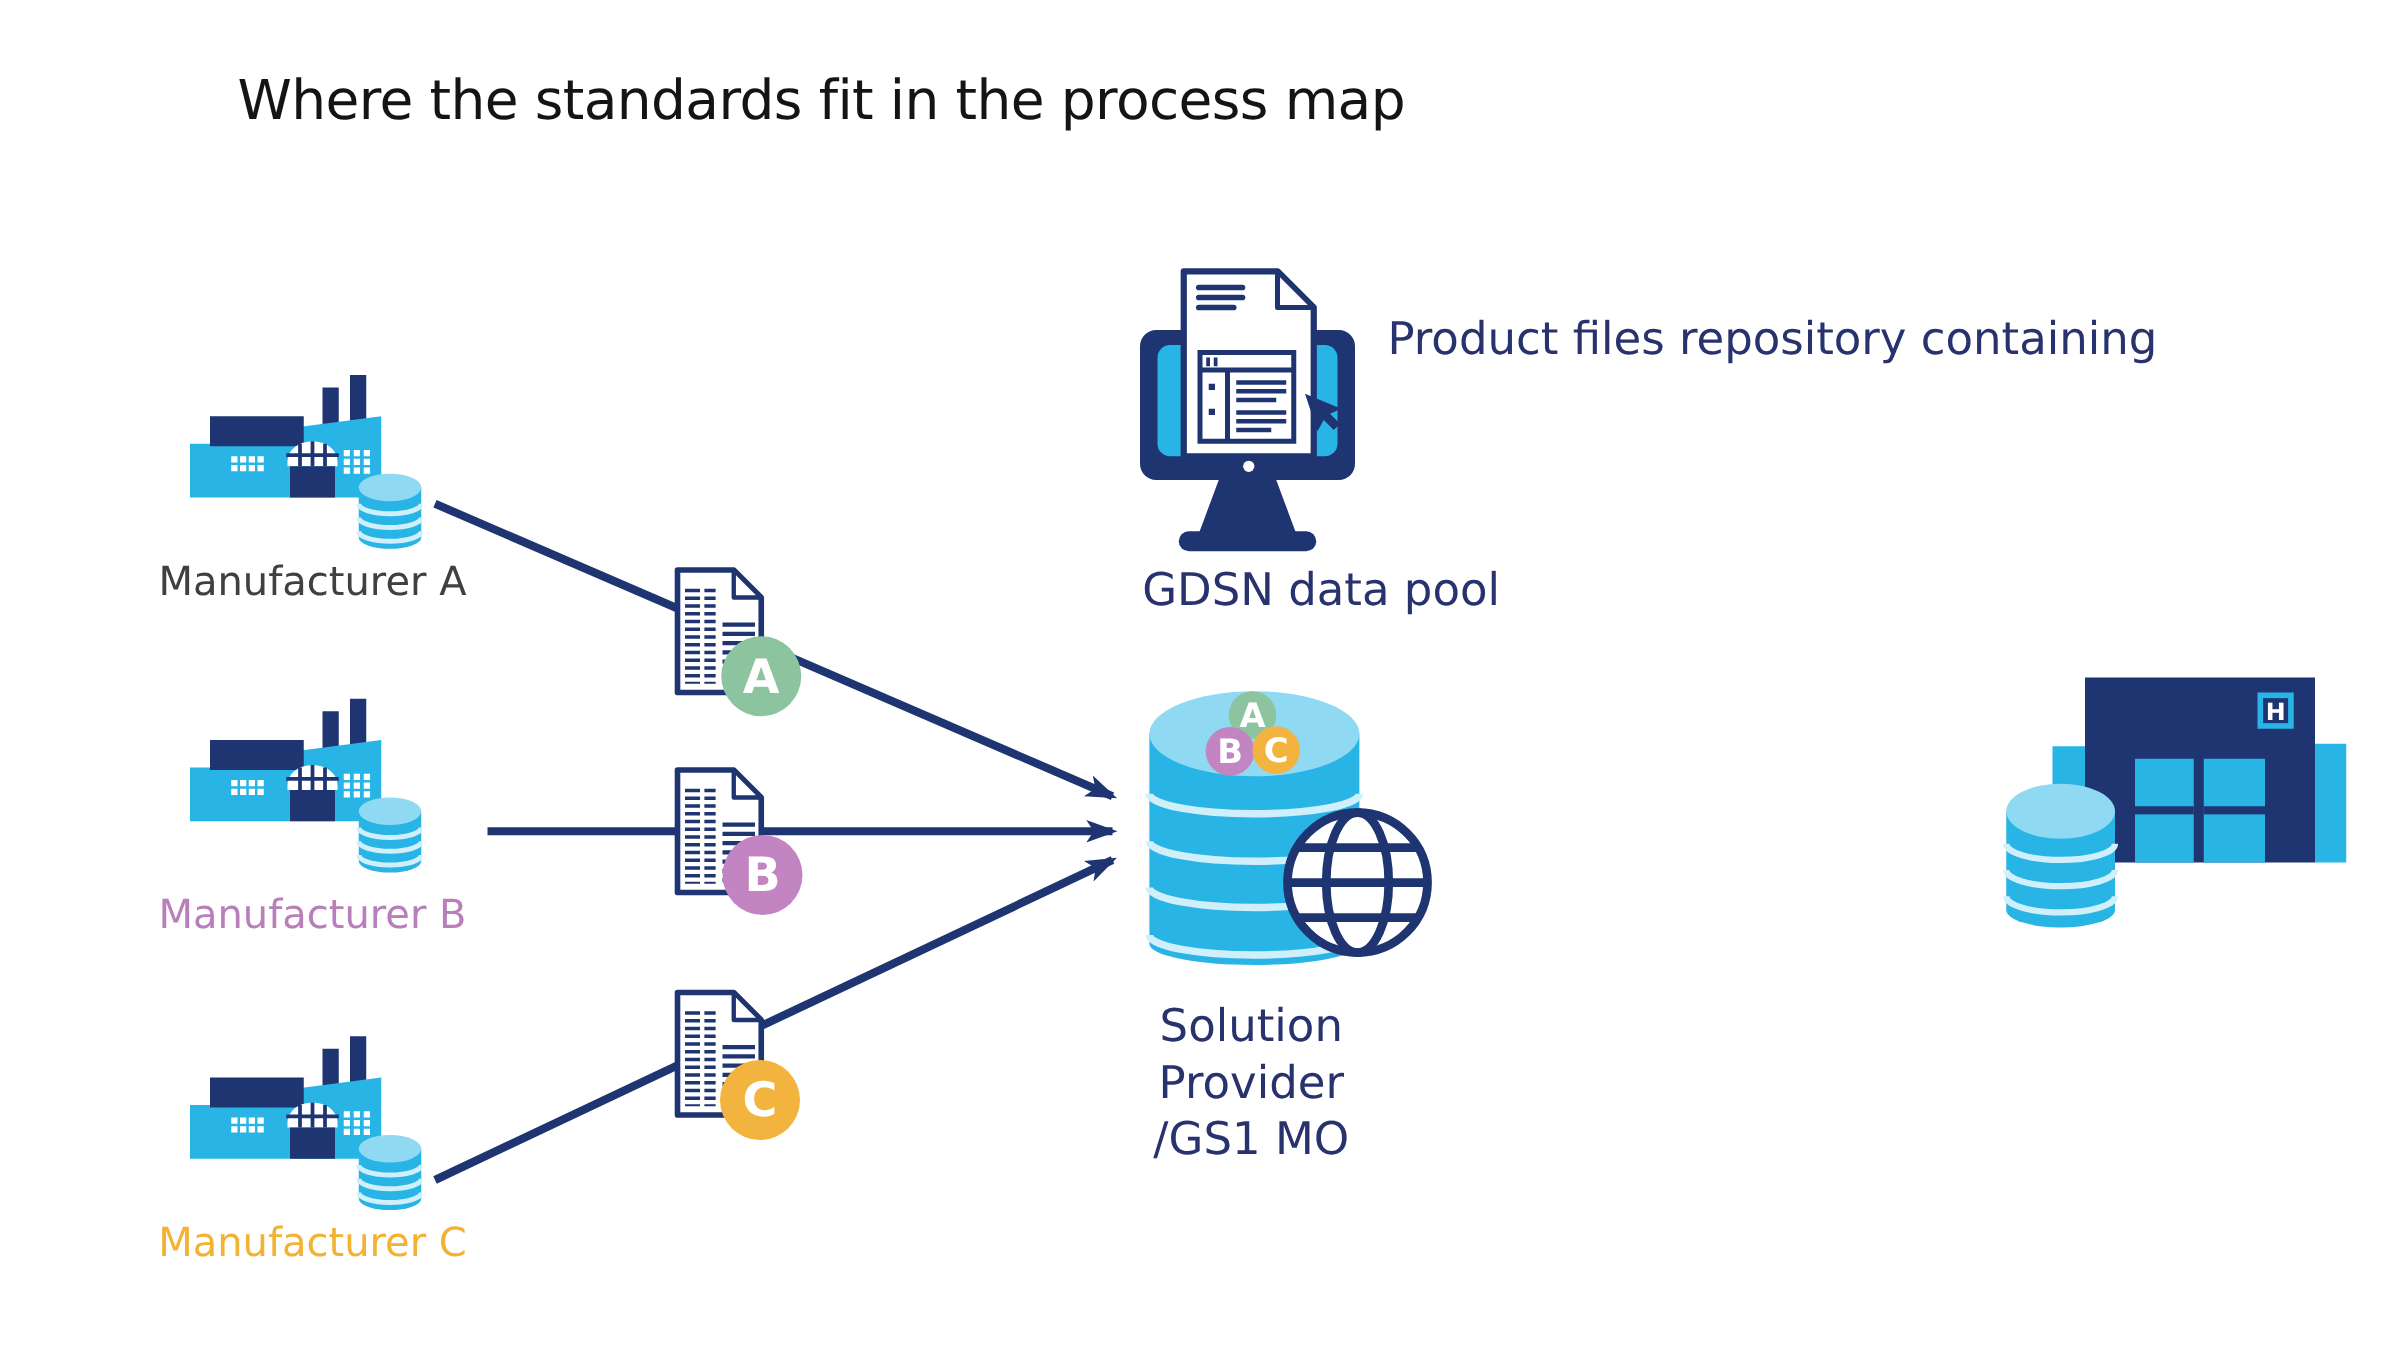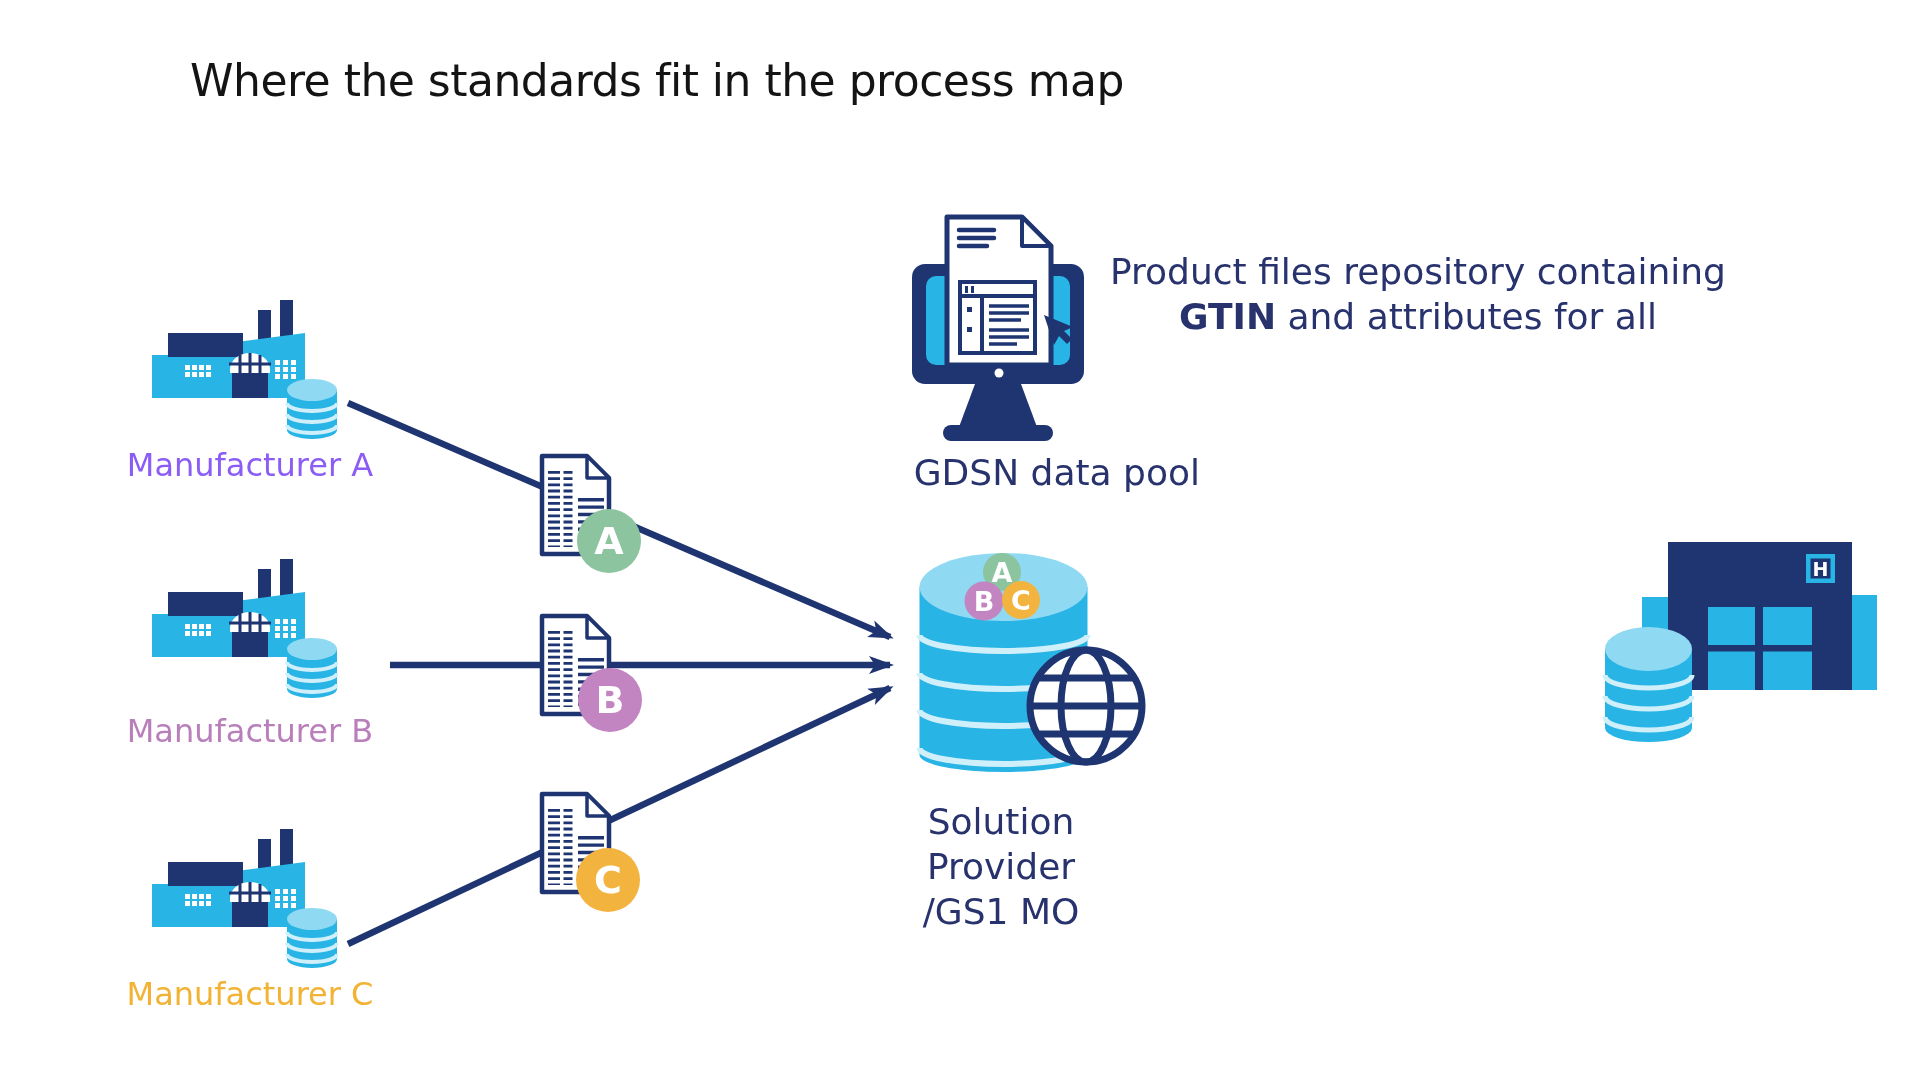--- a/index.html
+++ b/index.html
@@ -91,21 +91,21 @@
     <g stroke="#1F3572" stroke-width="6.5">
       <line x1="308" y1="403" x2="850" y2="637" marker-end="url(#ah)"></line>
       <line x1="350" y1="665" x2="850" y2="665" marker-end="url(#ah)"></line>
       <line x1="308" y1="944" x2="850" y2="688" marker-end="url(#ah)"></line>
     </g>
   </svg>
 
   <svg class="abs layer2" style="left:108px;top:298px" width="190" height="145">
       <use href="#sym-factory"></use>
     </svg>
-  <div class="abs mfr-label" style="left:60px;top:446px;color:#8b5cf6">Manufacturer A</div>
+  <div class="abs mfr-label" style="left:60px;top:446px;color:#404040">Manufacturer A</div>
 
   <svg class="abs layer2" style="left:108px;top:557px" width="190" height="145">
       <use href="#sym-factory"></use>
     </svg>
   <div class="abs mfr-label" style="left:60px;top:712px;color:#B97FBB">Manufacturer B</div>
 
   <svg class="abs layer2" style="left:108px;top:827px" width="190" height="145">
       <use href="#sym-factory"></use>
     </svg>
   <div class="abs mfr-label" style="left:60px;top:975px;color:#F2B233">Manufacturer C</div>
@@ -156,21 +156,20 @@
       <line x1="84" y1="125" x2="124" y2="125"></line>
       <line x1="84" y1="132" x2="124" y2="132"></line>
       <line x1="84" y1="139" x2="112" y2="139"></line>
     </g>
     <path d="M139,110 L149,140 L154,131 L162,139 L167,134 L159,126 L168,122 Z" fill="#1F3572"></path>
   </svg>
   <div class="abs gdsn-label navy-text">GDSN data pool</div>
 
   <div class="abs note navy-text">
     <div>Product files repository containing</div>
-    <div><b>GTIN</b> <span>and attributes for all</span></div>
   </div>
 
   <svg class="abs layer2" style="left:868px;top:540px" width="300" height="250" viewBox="0 0 300 250">
     <path d="M11.5,47 v168 a84,17 0 0 0 168,0 v-168 z" fill="#29B4E6"></path>
     <g fill="none" stroke="#CFEFFB" stroke-width="6">
       <path d="M11.5,95  a84,16 0 0 0 168,0"></path>
       <path d="M11.5,133 a84,16 0 0 0 168,0"></path>
       <path d="M11.5,170 a84,16 0 0 0 168,0"></path>
       <path d="M11.5,208 a84,16 0 0 0 168,0"></path>
     </g>

